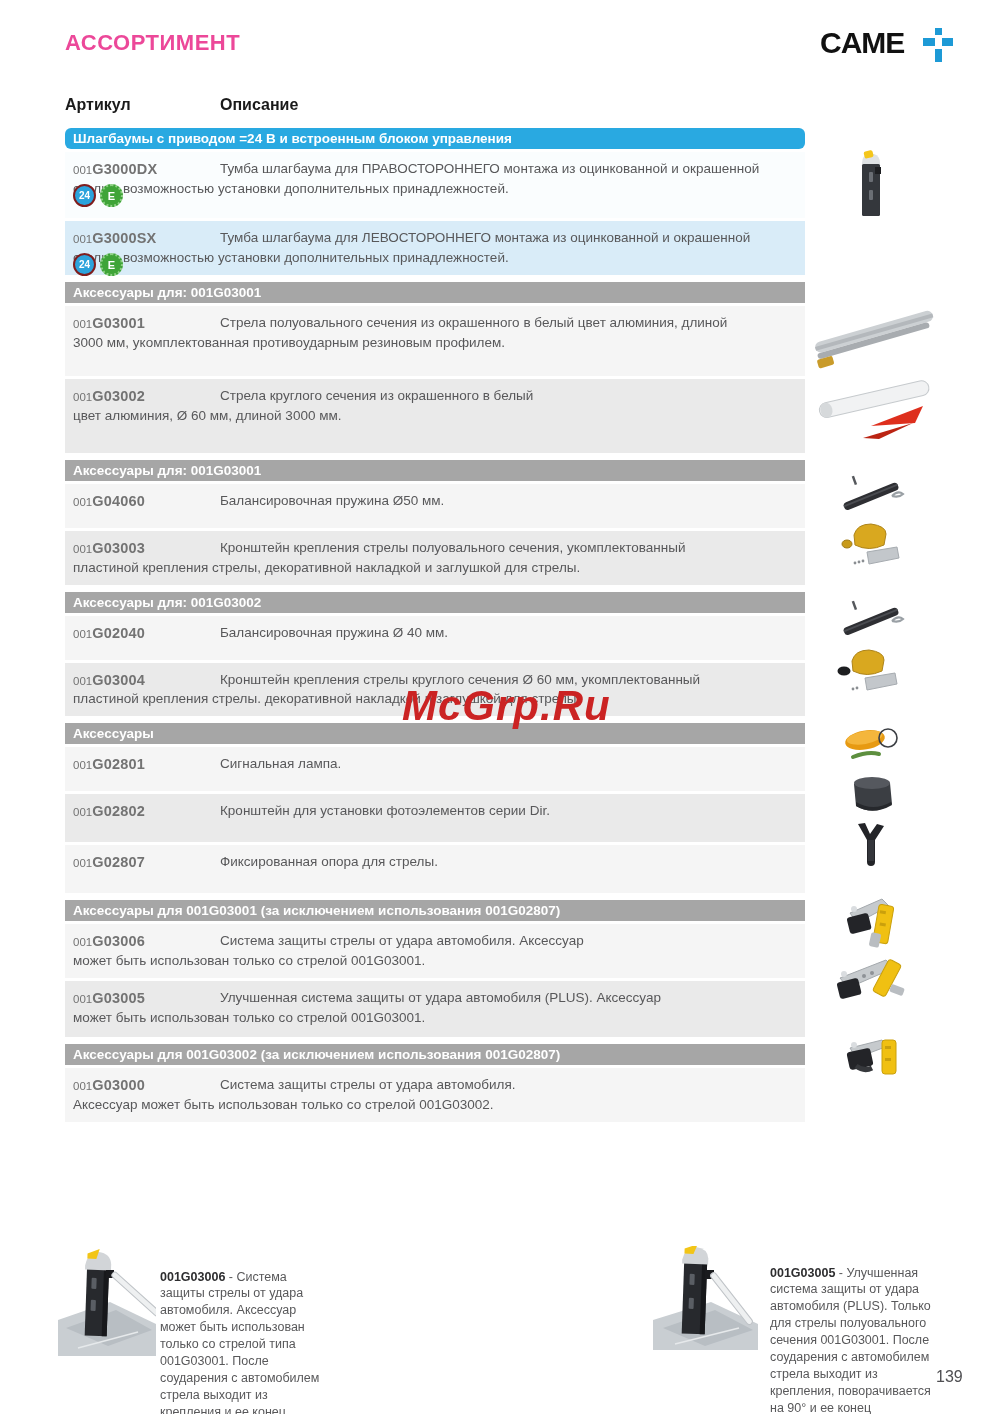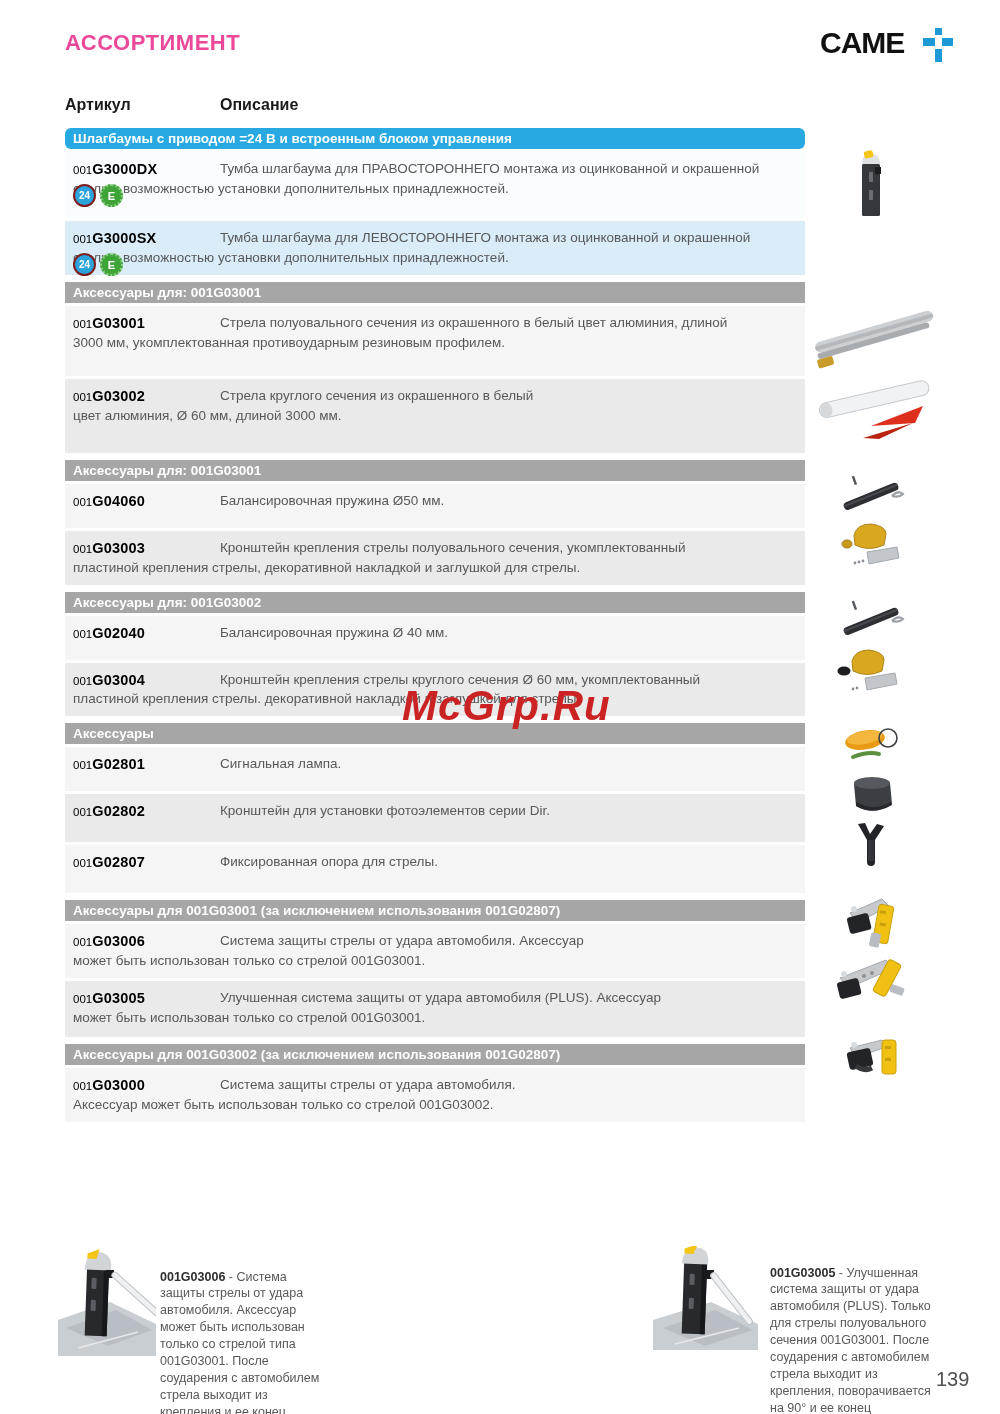--- a/index.html
+++ b/index.html
@@ -20,21 +20,21 @@
   .colheads span{font-size:16px;font-weight:bold;color:#1a1a1a;}
   .col-desc{position:absolute;left:155px;top:0;}
   
   .table{position:absolute;left:65px;top:128px;width:740px;}
   .sec{margin-bottom:7px;}
   .sec-head{height:21px;line-height:21px;padding-left:8px;font-size:13.5px;font-weight:bold;
             color:#fff;margin-bottom:3px;}
   .sec-head.blue{background:#29a9e1;border-radius:6px;}
   .sec-head.gray{background:#a6a6a6;}
   .row{position:relative;margin-bottom:3px;padding:7px 10px 7px 8px;box-sizing:border-box;}
-  .row .art{position:absolute;left:8px;top:8px;white-space:nowrap;color:#000000;}
+  .row .art{position:absolute;left:8px;top:8px;white-space:nowrap;color:#737373;}
   .row .art .pfx{font-size:11.5px;font-weight:normal;}
   .row .art .code{font-size:14.5px;font-weight:bold;letter-spacing:0.2px;}
   .row .desc{margin-left:147px;font-size:13.5px;line-height:1.4;color:#58585a;white-space:pre-line;}
   .row .badges{position:absolute;left:8px;top:32px;display:flex;gap:4px;}
   .badge{width:23px;height:23px;border-radius:50%;display:flex;align-items:center;
          justify-content:center;font-weight:bold;box-sizing:border-box;}
   .badge.b24{background:#2ba3dc;color:#fff;font-size:10px;border:2px solid #7f1d1d;}
   .badge.benc{background:#3fa438;color:#fff;font-size:11px;border:2px dotted #8fd086;}
   
   .tint-w{background:#fafdfe;}
@@ -47,21 +47,21 @@
   .watermark{position:absolute;left:402px;top:682px;font-size:42px;font-weight:bold;
              font-style:italic;color:#cb2323;z-index:5;letter-spacing:1px;}
   
   .fcap{position:absolute;width:162px;font-size:12.5px;line-height:1.35;color:#58585a;}
   .fcap b{color:#2d2d2f;}
   .cap1{left:160px;top:1256px;width:160px;}
   .cap2{left:337px;top:1256px;width:155px;}
   .cap3{left:770px;top:1252px;width:168px;}
   .fimg1{left:58px;top:1248px;}
   .fimg2{left:653px;top:1246px;}
-  .page-num{position:absolute;left:936px;top:1368px;font-size:20px;color:#4f4f52;}
+  .page-num{position:absolute;left:936px;top:1368px;font-size:16px;color:#4f4f52;}
 </style>
 </head>
 <body>
 
 <div class="page">
 
   <h1 class="page-title">АССОРТИМЕНТ</h1>
 
   <div class="logo">
     <span class="logo-text">CAME</span>

